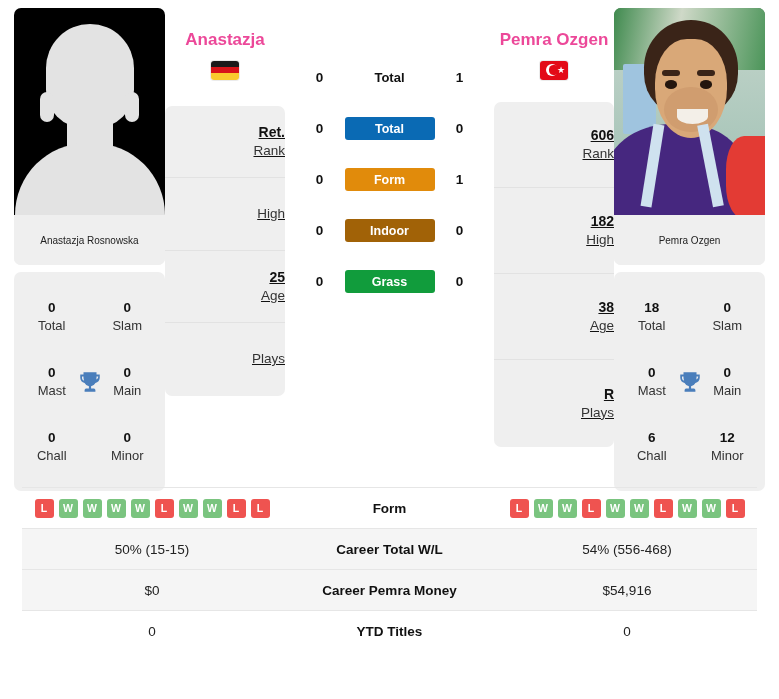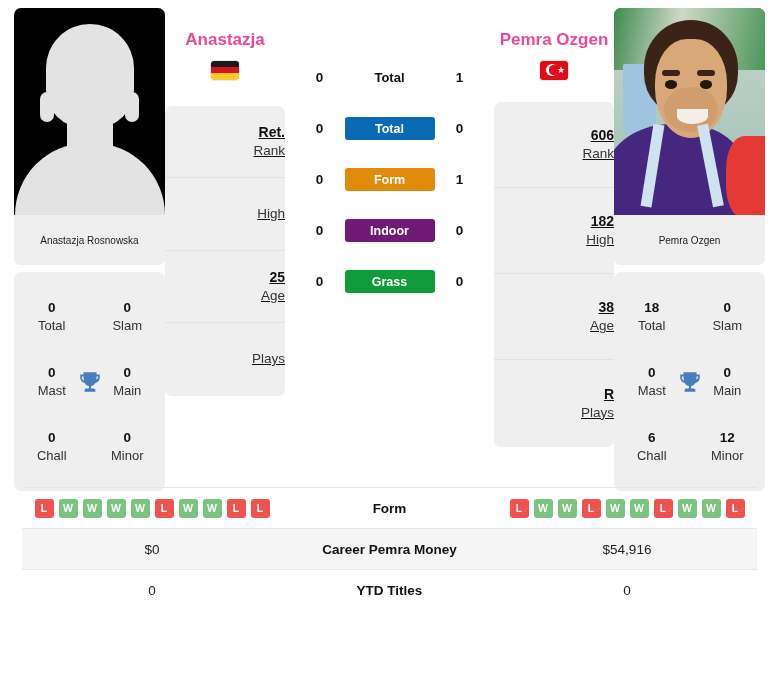--- a/index.html
+++ b/index.html
@@ -385,21 +385,21 @@
         <div class="s-badge" style="background:#0a6ab4">Total</div>
         <div class="s-score">0</div>
       </div>
       <div class="srow">
         <div class="s-score">0</div>
         <div class="s-badge" style="background:#e18b0b">Form</div>
         <div class="s-score">1</div>
       </div>
       <div class="srow">
         <div class="s-score">0</div>
-        <div class="s-badge" style="background:#701a75">Indoor</div>
+        <div class="s-badge" style="background:#a16207">Indoor</div>
         <div class="s-score">0</div>
       </div>
       <div class="srow">
         <div class="s-score">0</div>
         <div class="s-badge" style="background:#119c3c">Grass</div>
         <div class="s-score">0</div>
       </div>
     </div>
 
     <div>
@@ -520,20 +520,25 @@
               <div class="fb W">W</div>
               <div class="fb W">W</div>
               <div class="fb L">L</div>
               <div class="fb W">W</div>
               <div class="fb W">W</div>
               <div class="fb L">L</div>
             </div>
         </td>
       </tr>
       <tr class="striped">
+        <td>50% (15-15)</td>
+        <td class="mid">Career Total W/L</td>
+        <td>54% (556-468)</td>
+      </tr>
+      <tr class="striped">
         <td>$0</td>
         <td class="mid">Career Pemra Money</td>
         <td>$54,916</td>
       </tr>
       <tr>
         <td>0</td>
         <td class="mid">YTD Titles</td>
         <td>0</td>
       </tr>
     </tbody>

